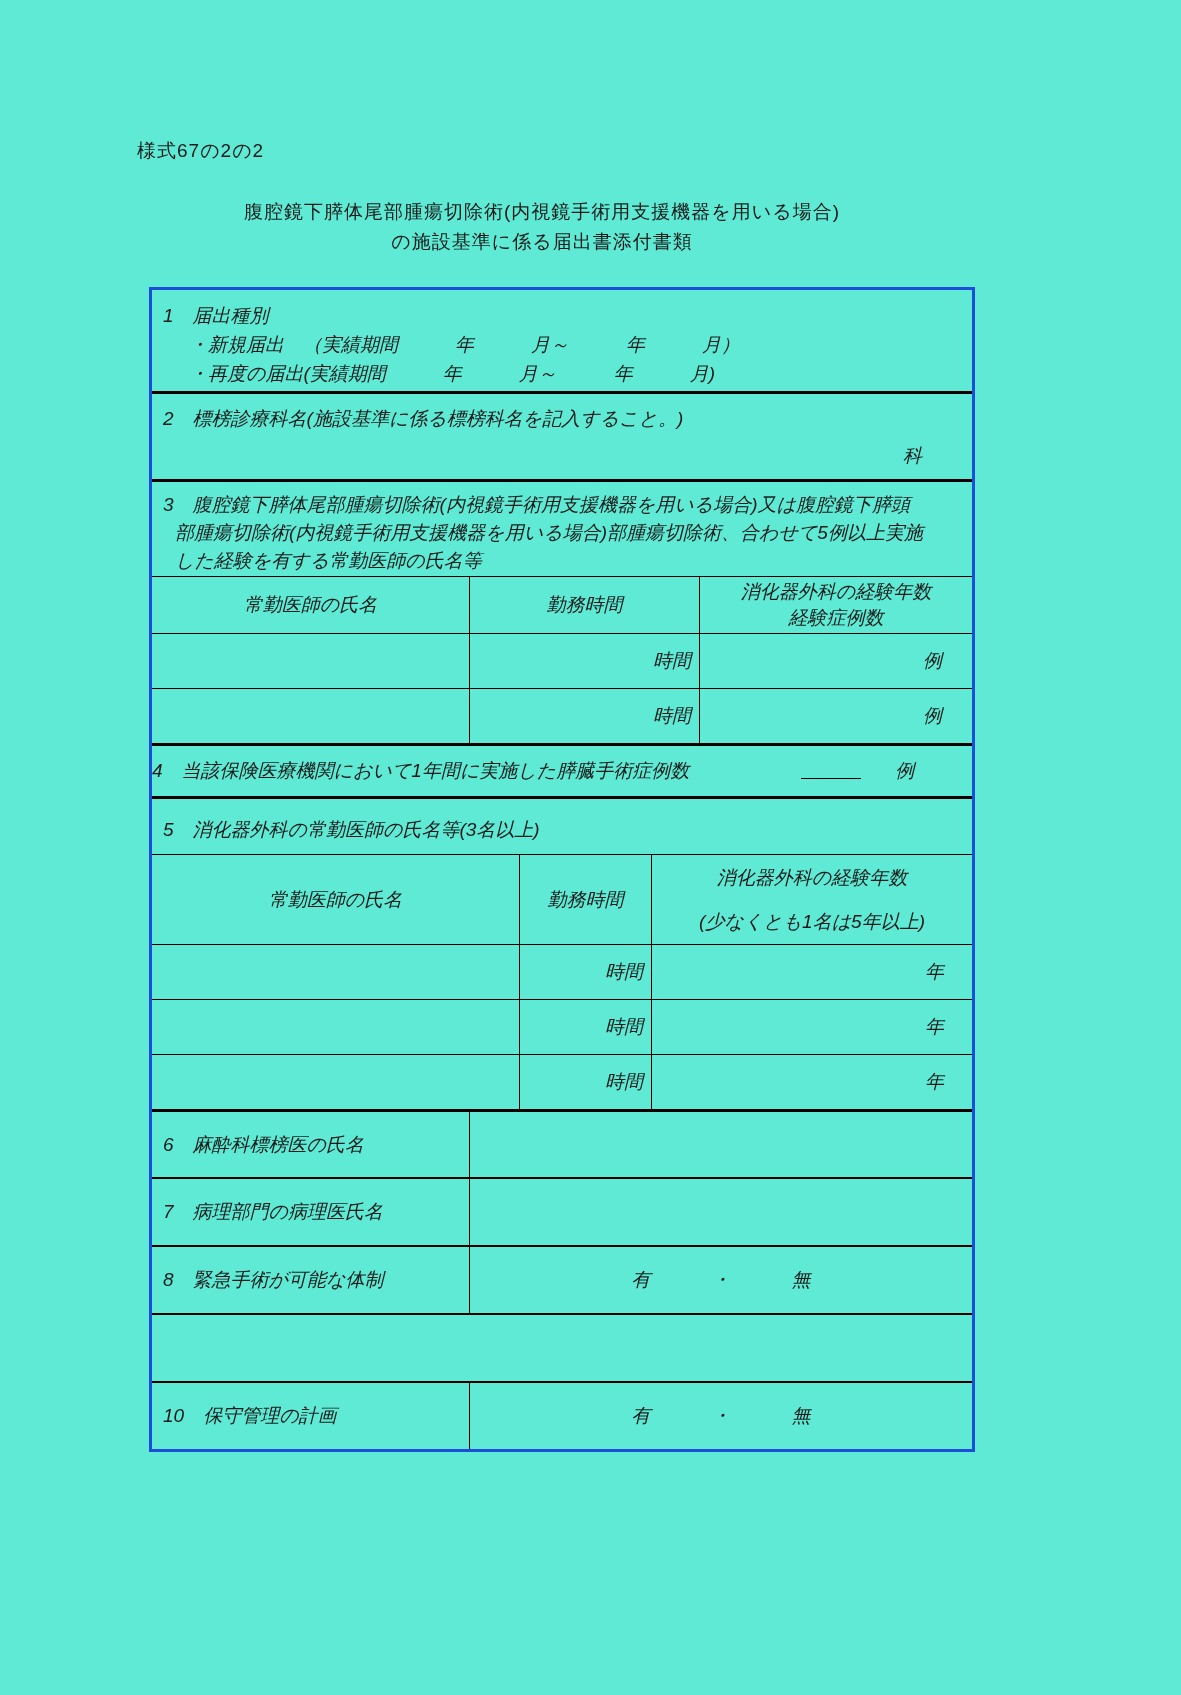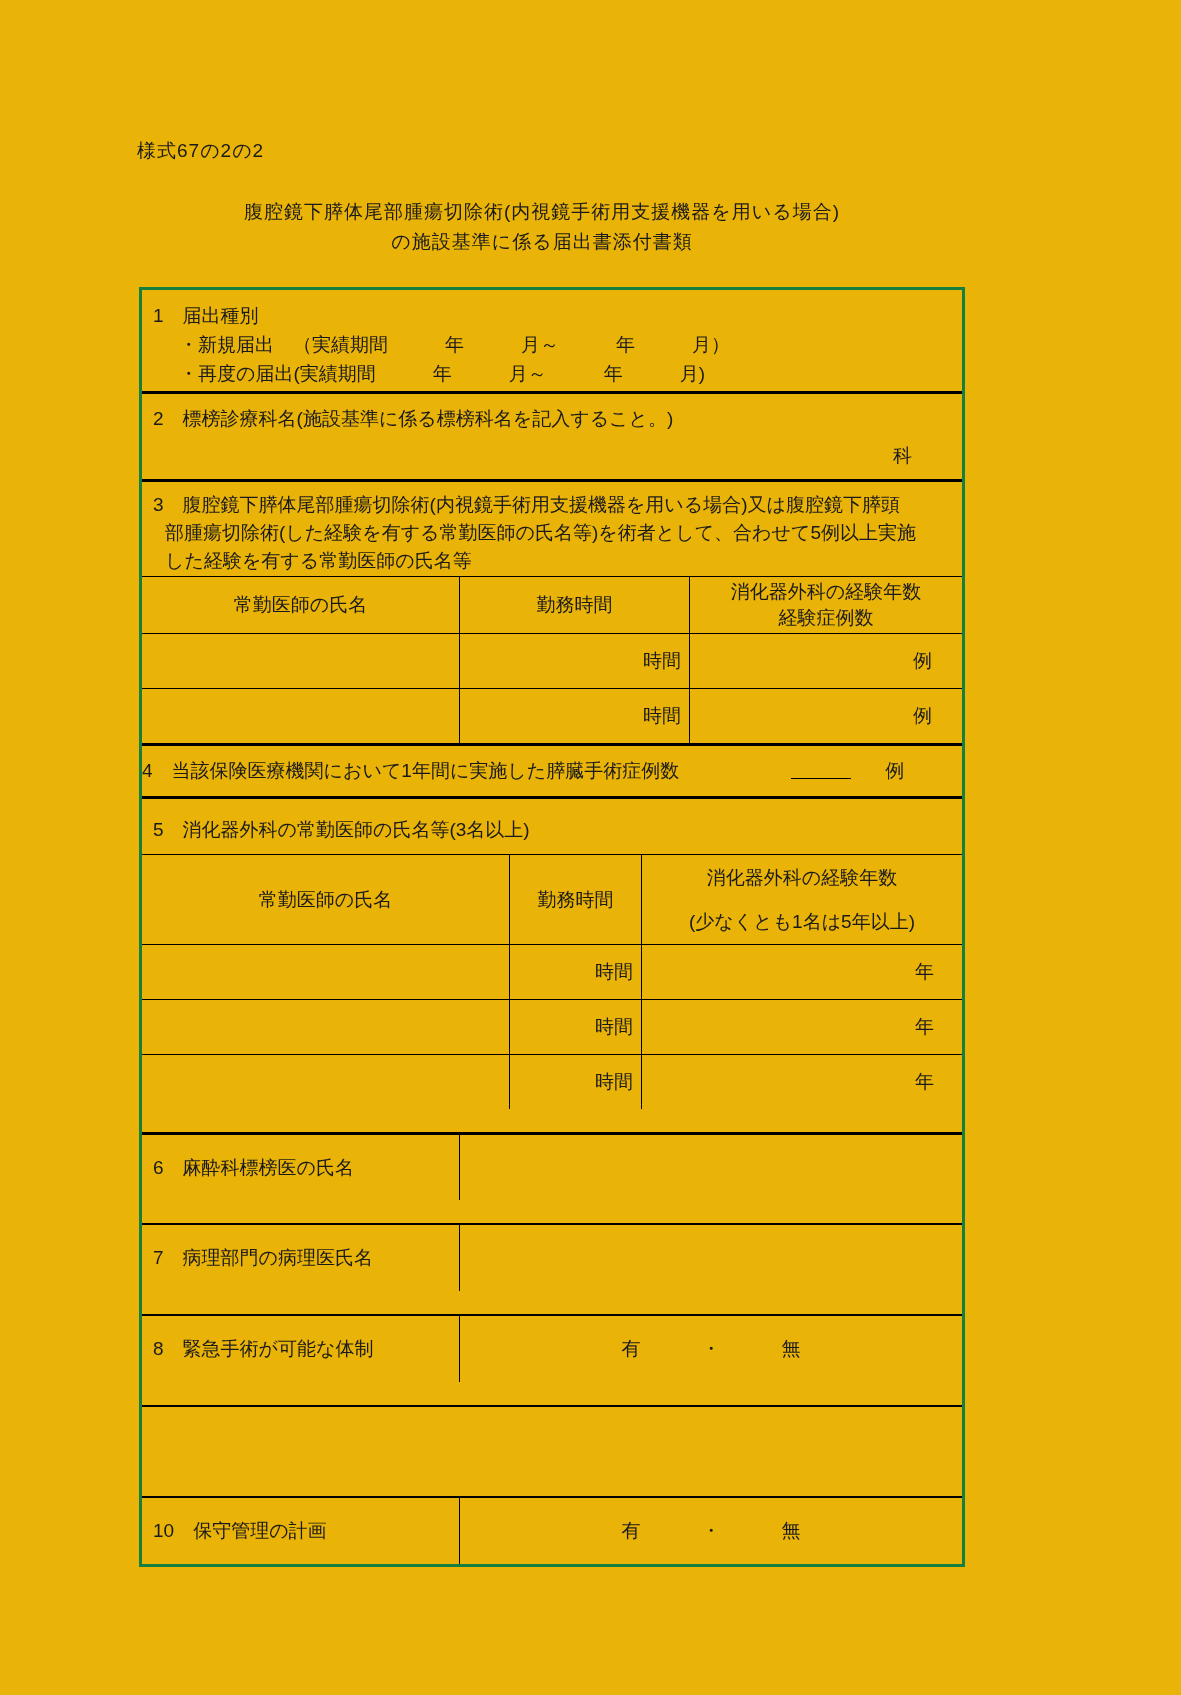--- a/index.html
+++ b/index.html
@@ -1,30 +1,30 @@
 <!DOCTYPE html>
 <html><head>
 <meta charset="utf-8">
 <style>
   html,body { margin:0; padding:0; background:#ffffff; }
   .page {
     position:relative;
     width:1181px; height:1695px;
-    background:#eab308;
+    background:#5eead4;
     color:#1a1a1a;
     font-family:"Liberation Sans","DejaVu Sans",sans-serif;
     font-size:19px;
     overflow:hidden;
   }
   .form-number { position:absolute; left:137px; top:138px; letter-spacing:1px; }
   .doc-title { position:absolute; left:129px; top:197px; width:826px; text-align:center; line-height:30px; letter-spacing:1px; }
 
   .formbox {
-    position:absolute; left:139px; top:287px; width:826px;
-    border:3px solid #15803d; box-sizing:border-box; background:transparent;
+    position:absolute; left:149px; top:287px; width:826px;
+    border:3px solid #1d4ed8; box-sizing:border-box; background:transparent;font-style:italic;
   }
   .formbox * { box-sizing:border-box; }
 
   .sec { position:relative; width:100%; }
   .bt-thick { border-top:3px solid #000; }
   .bt-med   { border-top:2px solid #000; }
 
   
   .sec1 { height:101px; padding:11px 10px 0 11px; line-height:29px; }
   .sec1 .opt { padding-left:26px; }
@@ -62,21 +62,21 @@
 
   
   .sec4 { height:53px; display:flex; align-items:center; }
   .fill-line { display:inline-block; width:60px; height:16px; border-bottom:1.5px solid #000; margin-left:112px; }
   .sec4 .unit { margin-left:34px; }
 
   
   .sec5head { height:55px; padding:18px 10px 0 11px; }
 
   
-  .srow { display:flex; height:68px;margin-top:23px; }
+  .srow { display:flex; height:68px; }
   .srow .lbl { width:318px; border-right:1px solid #000; display:flex; align-items:center; padding-left:11px; }
   .srow .val { flex:1; display:flex; align-items:center; justify-content:center; gap:61px; }
 </style>
 </head>
 <body>
 
 <div class="page">
 
   <div class="form-number">様式67の2の2</div>
 
@@ -94,21 +94,21 @@
     </div>
 
     <div class="sec sec2 bt-thick">
       <div>2　標榜診療科名(施設基準に係る標榜科名を記入すること。)</div>
       <span class="unit">科</span>
     </div>
 
     <div class="sec bt-thick">
       <div class="sec3para">
         <div>3　腹腔鏡下膵体尾部腫瘍切除術(内視鏡手術用支援機器を用いる場合)又は腹腔鏡下膵頭</div>
-        <div class="cont">部腫瘍切除術(した経験を有する常勤医師の氏名等)を術者として、合わせて5例以上実施</div>
+        <div class="cont">部腫瘍切除術(内視鏡手術用支援機器を用いる場合)部腫瘍切除術、合わせて5例以上実施</div>
         <div class="cont">した経験を有する常勤医師の氏名等</div>
       </div>
 
       <div class="dtable t3">
         <div class="trow hrow">
           <div class="cell c1 hc">常勤医師の氏名</div>
           <div class="cell c2 hc">勤務時間</div>
           <div class="cell c3 hc">
             <div>消化器外科の経験年数</div>
             <div>経験症例数</div>

